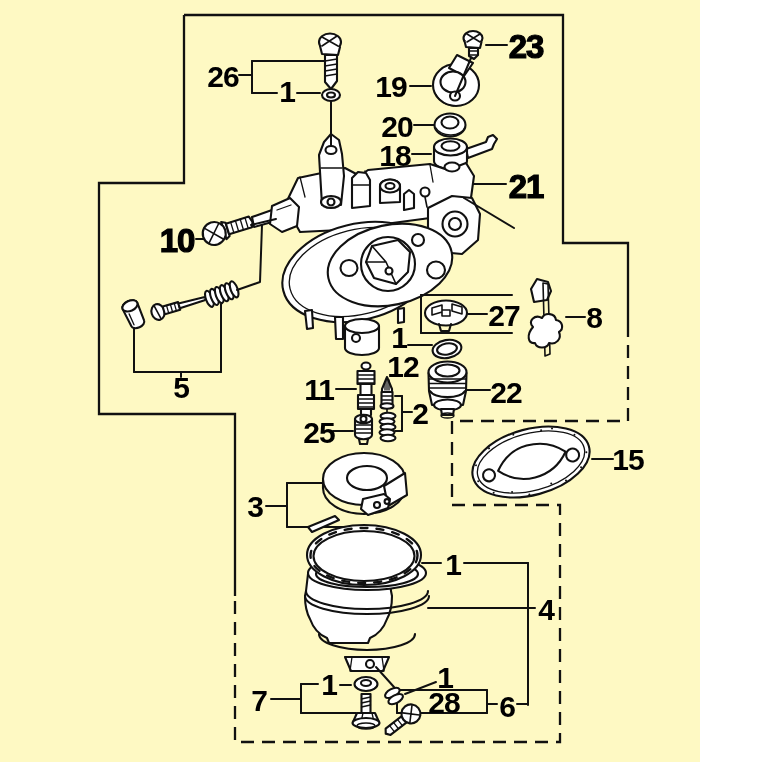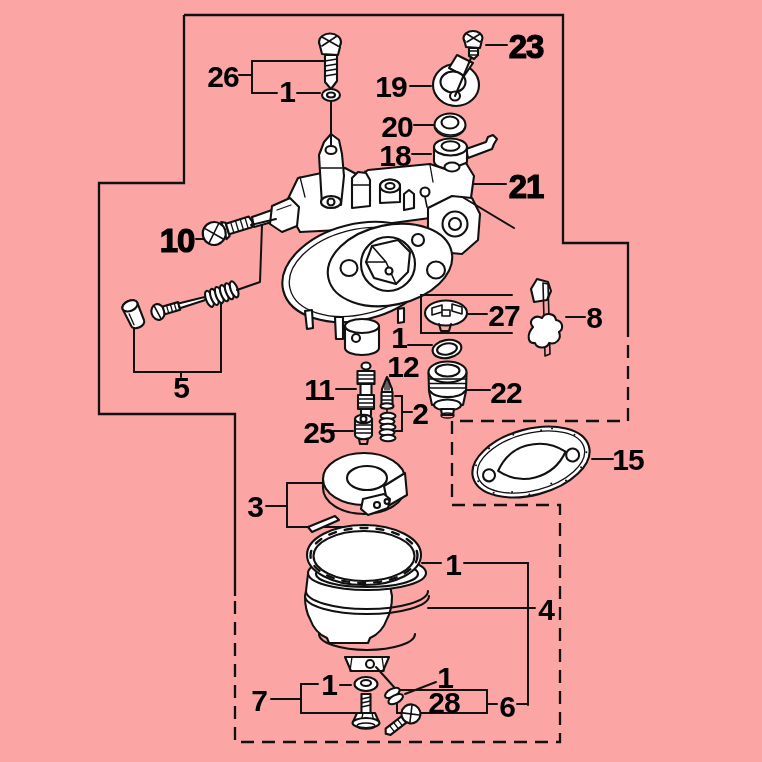--- a/index.html
+++ b/index.html
@@ -1,16 +1,16 @@
 <!DOCTYPE html>
 <html><head>
 <meta charset="utf-8">
 <style>
   html,body{margin:0;padding:0;background:#fff;}
-  .stage{position:relative;width:762px;height:762px;background:#fca5a5;overflow:hidden;
+  .stage{position:relative;width:700px;height:762px;background:#fef9c3;overflow:hidden;
          font-family:"Liberation Sans",sans-serif;}
   svg{display:block}
   .ln{fill:none;stroke:#111;stroke-width:2;stroke-linecap:round;stroke-linejoin:round}
   .bnd{fill:none;stroke:#111;stroke-width:2.3;stroke-linejoin:miter}
   .bnd.dash{stroke-dasharray:13 8}
   .pt{fill:#ffffff;stroke:#111;stroke-width:2.1;stroke-linejoin:round;stroke-linecap:round}
   .pt .thin{stroke-width:1.3;fill:none}
   .pt .med{stroke-width:1.6;fill:none}
   .pt .nf{fill:none}
   .dot{fill:#111;stroke:none}

